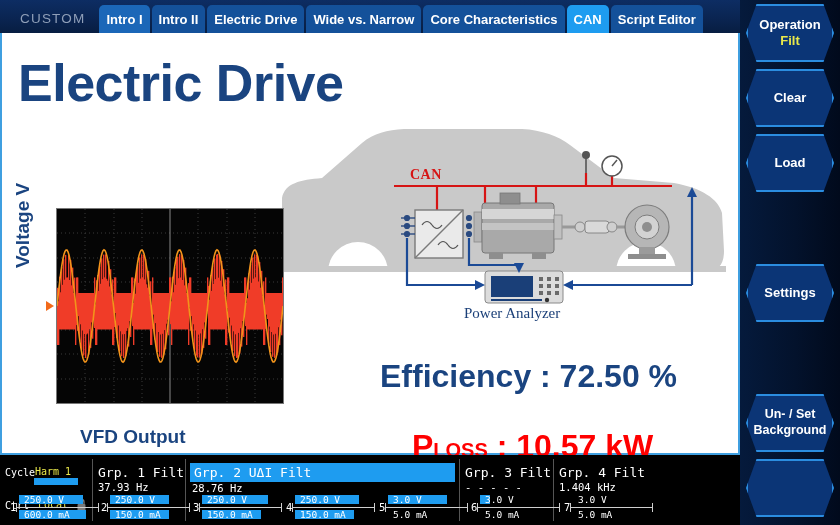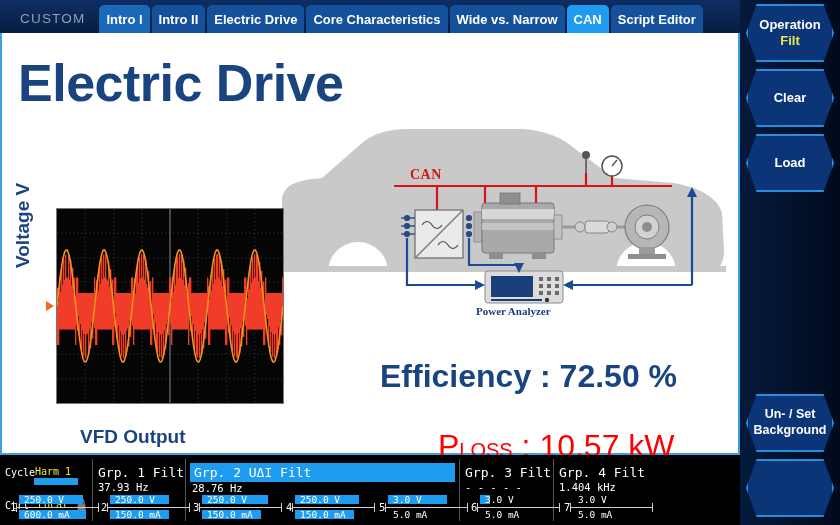--- a/index.html
+++ b/index.html
@@ -63,35 +63,35 @@
     width:0;height:0;border-left:8px solid #f26a1b;
     border-top:5px solid transparent;border-bottom:5px solid transparent;
   }
 
   
   #eff{
     position:absolute; left:378px; top:325px;
     font-size:32px; font-weight:bold; color:#1a4480; white-space:nowrap;
   }
   #ploss{
-    position:absolute; left:436px; top:395px;
-    font-size:32px; font-weight:normal; color:#ff0000; white-space:nowrap;text-align:center;
+    position:absolute; left:410px; top:395px;
+    font-size:32px; font-weight:bold; color:#ff0000; white-space:nowrap;text-align:center;
   }
   #ploss .sub{ font-size:20px; vertical-align:baseline; }
 
   
   #can-label{
     position:absolute; left:408px; top:134px;
     font-family:"Liberation Serif", serif;
     font-size:14px; font-weight:bold; color:#d61414; letter-spacing:.5px;
   }
   #pa-label{
-    position:absolute; left:474px; top:272px;
+    position:absolute; left:462px; top:272px;
     font-family:"Liberation Serif", serif;
-    font-size:11px; font-weight:bold; color:#1a3f78; white-space:nowrap;
+    font-size:15px; font-weight:normal; color:#1a3f78; white-space:nowrap;
   }
 
   
   #sidebar{
     position:absolute; left:740px; top:0; width:100px; height:525px;
     background:linear-gradient(90deg,#051a3c 0%,#03122c 55%,#010a1c 100%);
   }
   .skey{
     position:absolute; left:6px; width:88px; height:58px;
     background:#0b3576; border:2px solid #2b8de0;
@@ -125,22 +125,22 @@
 </head>
 <body>
 
 <div id="root">
 
   <div id="tabbar">
     <div id="custom-label">CUSTOM</div>
     <div class="tab lighter">Intro I</div>
     <div class="tab dark">Intro II</div>
     <div class="tab dark">Electric Drive</div>
+    <div class="tab dark">Wide vs. Narrow</div>
     <div class="tab dark">Core Characteristics</div>
-    <div class="tab dark">Wide vs. Narrow</div>
     <div class="tab active">CAN</div>
     <div class="tab dark">Script Editor</div>
   </div>
 
   <div id="content">
 
     <svg width="736" height="418" viewBox="0 0 736 418" style="position:absolute;left:0;top:0">
 
       <g>
         <path d="M 280 235
@@ -534,20 +534,23 @@
     <div class="skey" style="top:4px">
       <span>Operation</span>
       <span class="sub2">Filt</span>
     </div>
     <div class="skey" style="top:69px">
       <span>Clear</span>
     </div>
     <div class="skey" style="top:134px">
       <span>Load</span>
     </div>
+    <div class="skey" style="top:264px">
+      <span>Settings</span>
+    </div>
     <div class="skey two" style="top:394px">
       <span>Un- / Set</span>
       <span>Background</span>
     </div>
     <div class="skey" style="top:459px">
       <span></span>
     </div>
   </div>
 
   <div id="status">

